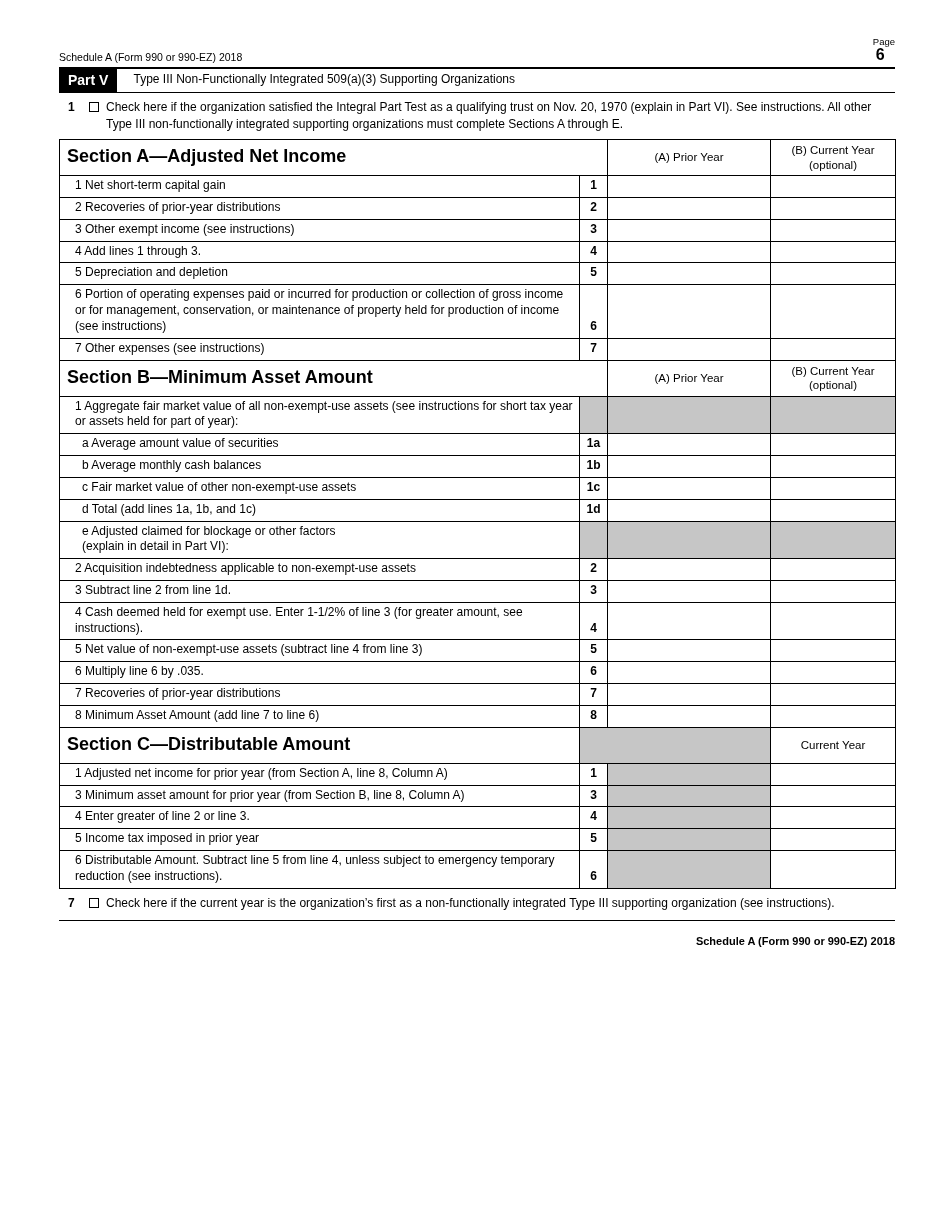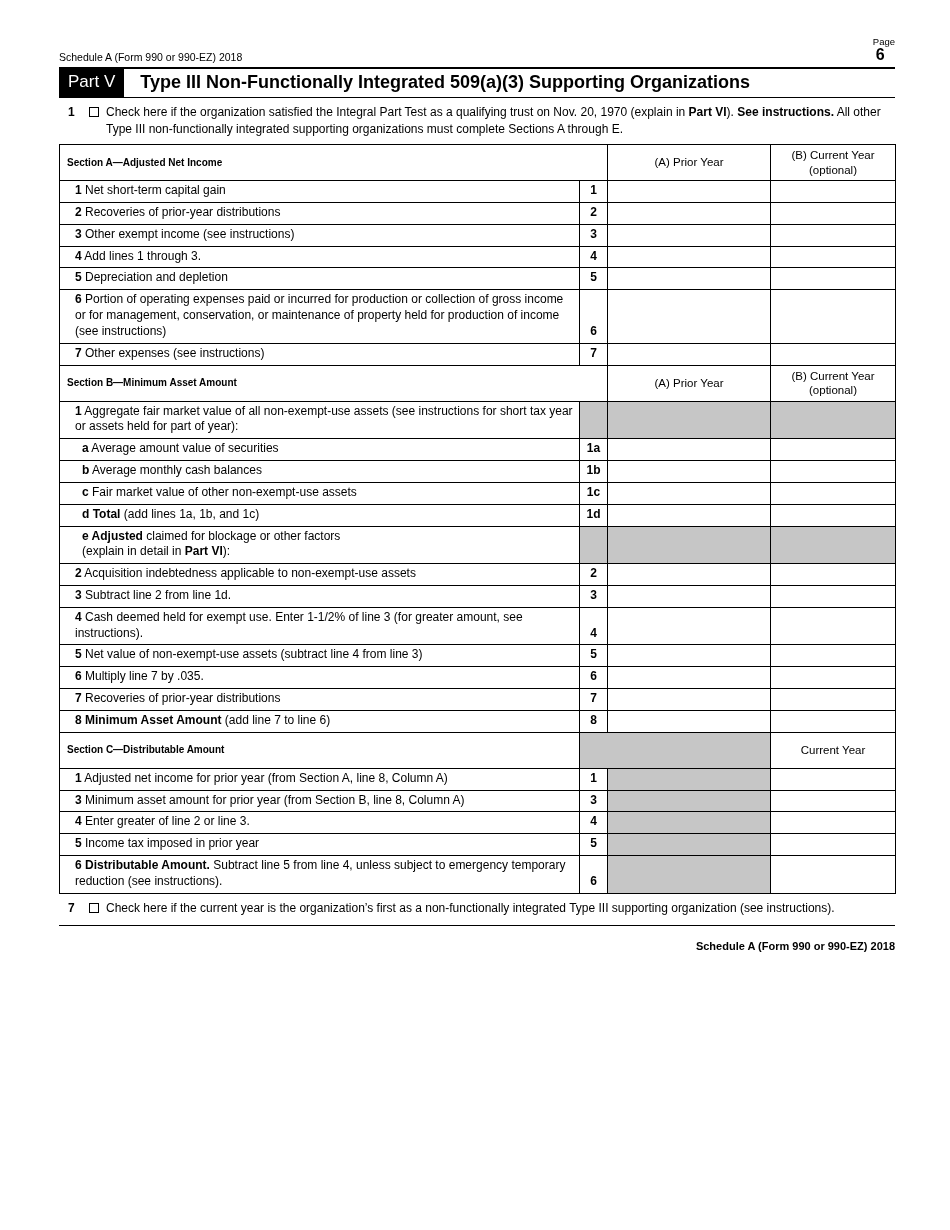--- a/index.html
+++ b/index.html
@@ -1,40 +1,40 @@
 <!DOCTYPE html>
 <html><head>
 <meta charset="utf-8">
 <style>
   * { margin:0; padding:0; box-sizing:border-box; }
   html, body { background:#ffffff; }
   body { font-family:"Liberation Sans","DejaVu Sans",sans-serif; color:#000; }
-  b { font-weight:700; }
+  b { font-weight:400; }
   .sheet { position:relative; width:950px; height:1230px; background:#fff; overflow:hidden; }
   .content { position:absolute; left:59px; top:36px; width:836px; }
 
   .topbar { display:flex; justify-content:space-between; align-items:flex-end; margin-bottom:4px; }
   .form-id { font-size:10.5px; }
   .pg { font-size:9.5px; display:flex; align-items:flex-start;flex-direction:column; }
   .pgnum { font-size:16px; font-weight:700; margin-left:3px; line-height:1; }
 
   .part-header { display:flex; align-items:stretch; border-top:2px solid #000; border-bottom:1px solid #000; }
-  .part-badge { background:#000; color:#fff; font-size:17px; font-weight:400; padding:3px 9px 4px 9px; }
-  .part-title { font-size:18px; font-weight:700; padding:3px 0 4px 16px; }
+  .part-badge { background:#000; color:#fff; font-size:14px; font-weight:700; padding:3px 9px 4px 9px; }
+  .part-title { font-size:12px; font-weight:400; padding:3px 0 4px 16px; }
 
   .check-line { display:flex; font-size:12px; line-height:1.38; padding:6px 0 7px 9px; }
   .check-line .cl-num { font-weight:700; width:21px; flex:none; }
   .checkbox { width:10px; height:10px; border:1px solid #000; background:#fff; display:inline-block; flex:none; margin:3px 7px 0 0; }
   .cl-text { flex:1; }
   .line7 { border-bottom:1px solid #000; padding-bottom:9px; }
 
   table { border-collapse:collapse; width:100%; table-layout:fixed; }
   td { border:1px solid #000; font-size:12px; line-height:1.32; vertical-align:middle; padding:2px 4px 3px 6px; }
   .c-desc { width:520px; } .c-ln { width:28px; } .c-a { width:163px; } .c-b { width:125px; }
-  .sect-title { font-weight:700; font-size:10px; height:36px; padding-left:7px; }
+  .sect-title { font-weight:700; font-size:18px; height:36px; padding-left:7px; }
   .colhead { font-size:11.5px; text-align:center; vertical-align:middle; padding:2px 6px; line-height:1.25; }
   .desc { padding-left:15px; height:20px; }
   .desc.indent { padding-left:22px; }
   .ln { text-align:center; font-weight:700; vertical-align:bottom; padding:2px 1px 3px 1px; }
   .shaded { background:#c6c6c6; }
   .narrow { max-width:268px; }
 
   .footer { text-align:right; font-size:11px; font-weight:700; margin-top:14px; }
 </style>
 </head>
@@ -182,21 +182,21 @@
         <td class="val"></td>
         <td class="val"></td>
       </tr>
       <tr>
         <td class="desc"><b>5</b> <span>Net value of non-exempt-use assets (subtract line 4 from line 3)</span></td>
         <td class="ln">5</td>
         <td class="val"></td>
         <td class="val"></td>
       </tr>
       <tr>
-        <td class="desc"><b>6</b> <span>Multiply line 7 by .035.</span></td>
+        <td class="desc"><b>6</b> <span>Multiply line 6 by .035.</span></td>
         <td class="ln">6</td>
         <td class="val"></td>
         <td class="val"></td>
       </tr>
       <tr>
         <td class="desc"><b>7</b> <span>Recoveries of prior-year distributions</span></td>
         <td class="ln">7</td>
         <td class="val"></td>
         <td class="val"></td>
       </tr>

